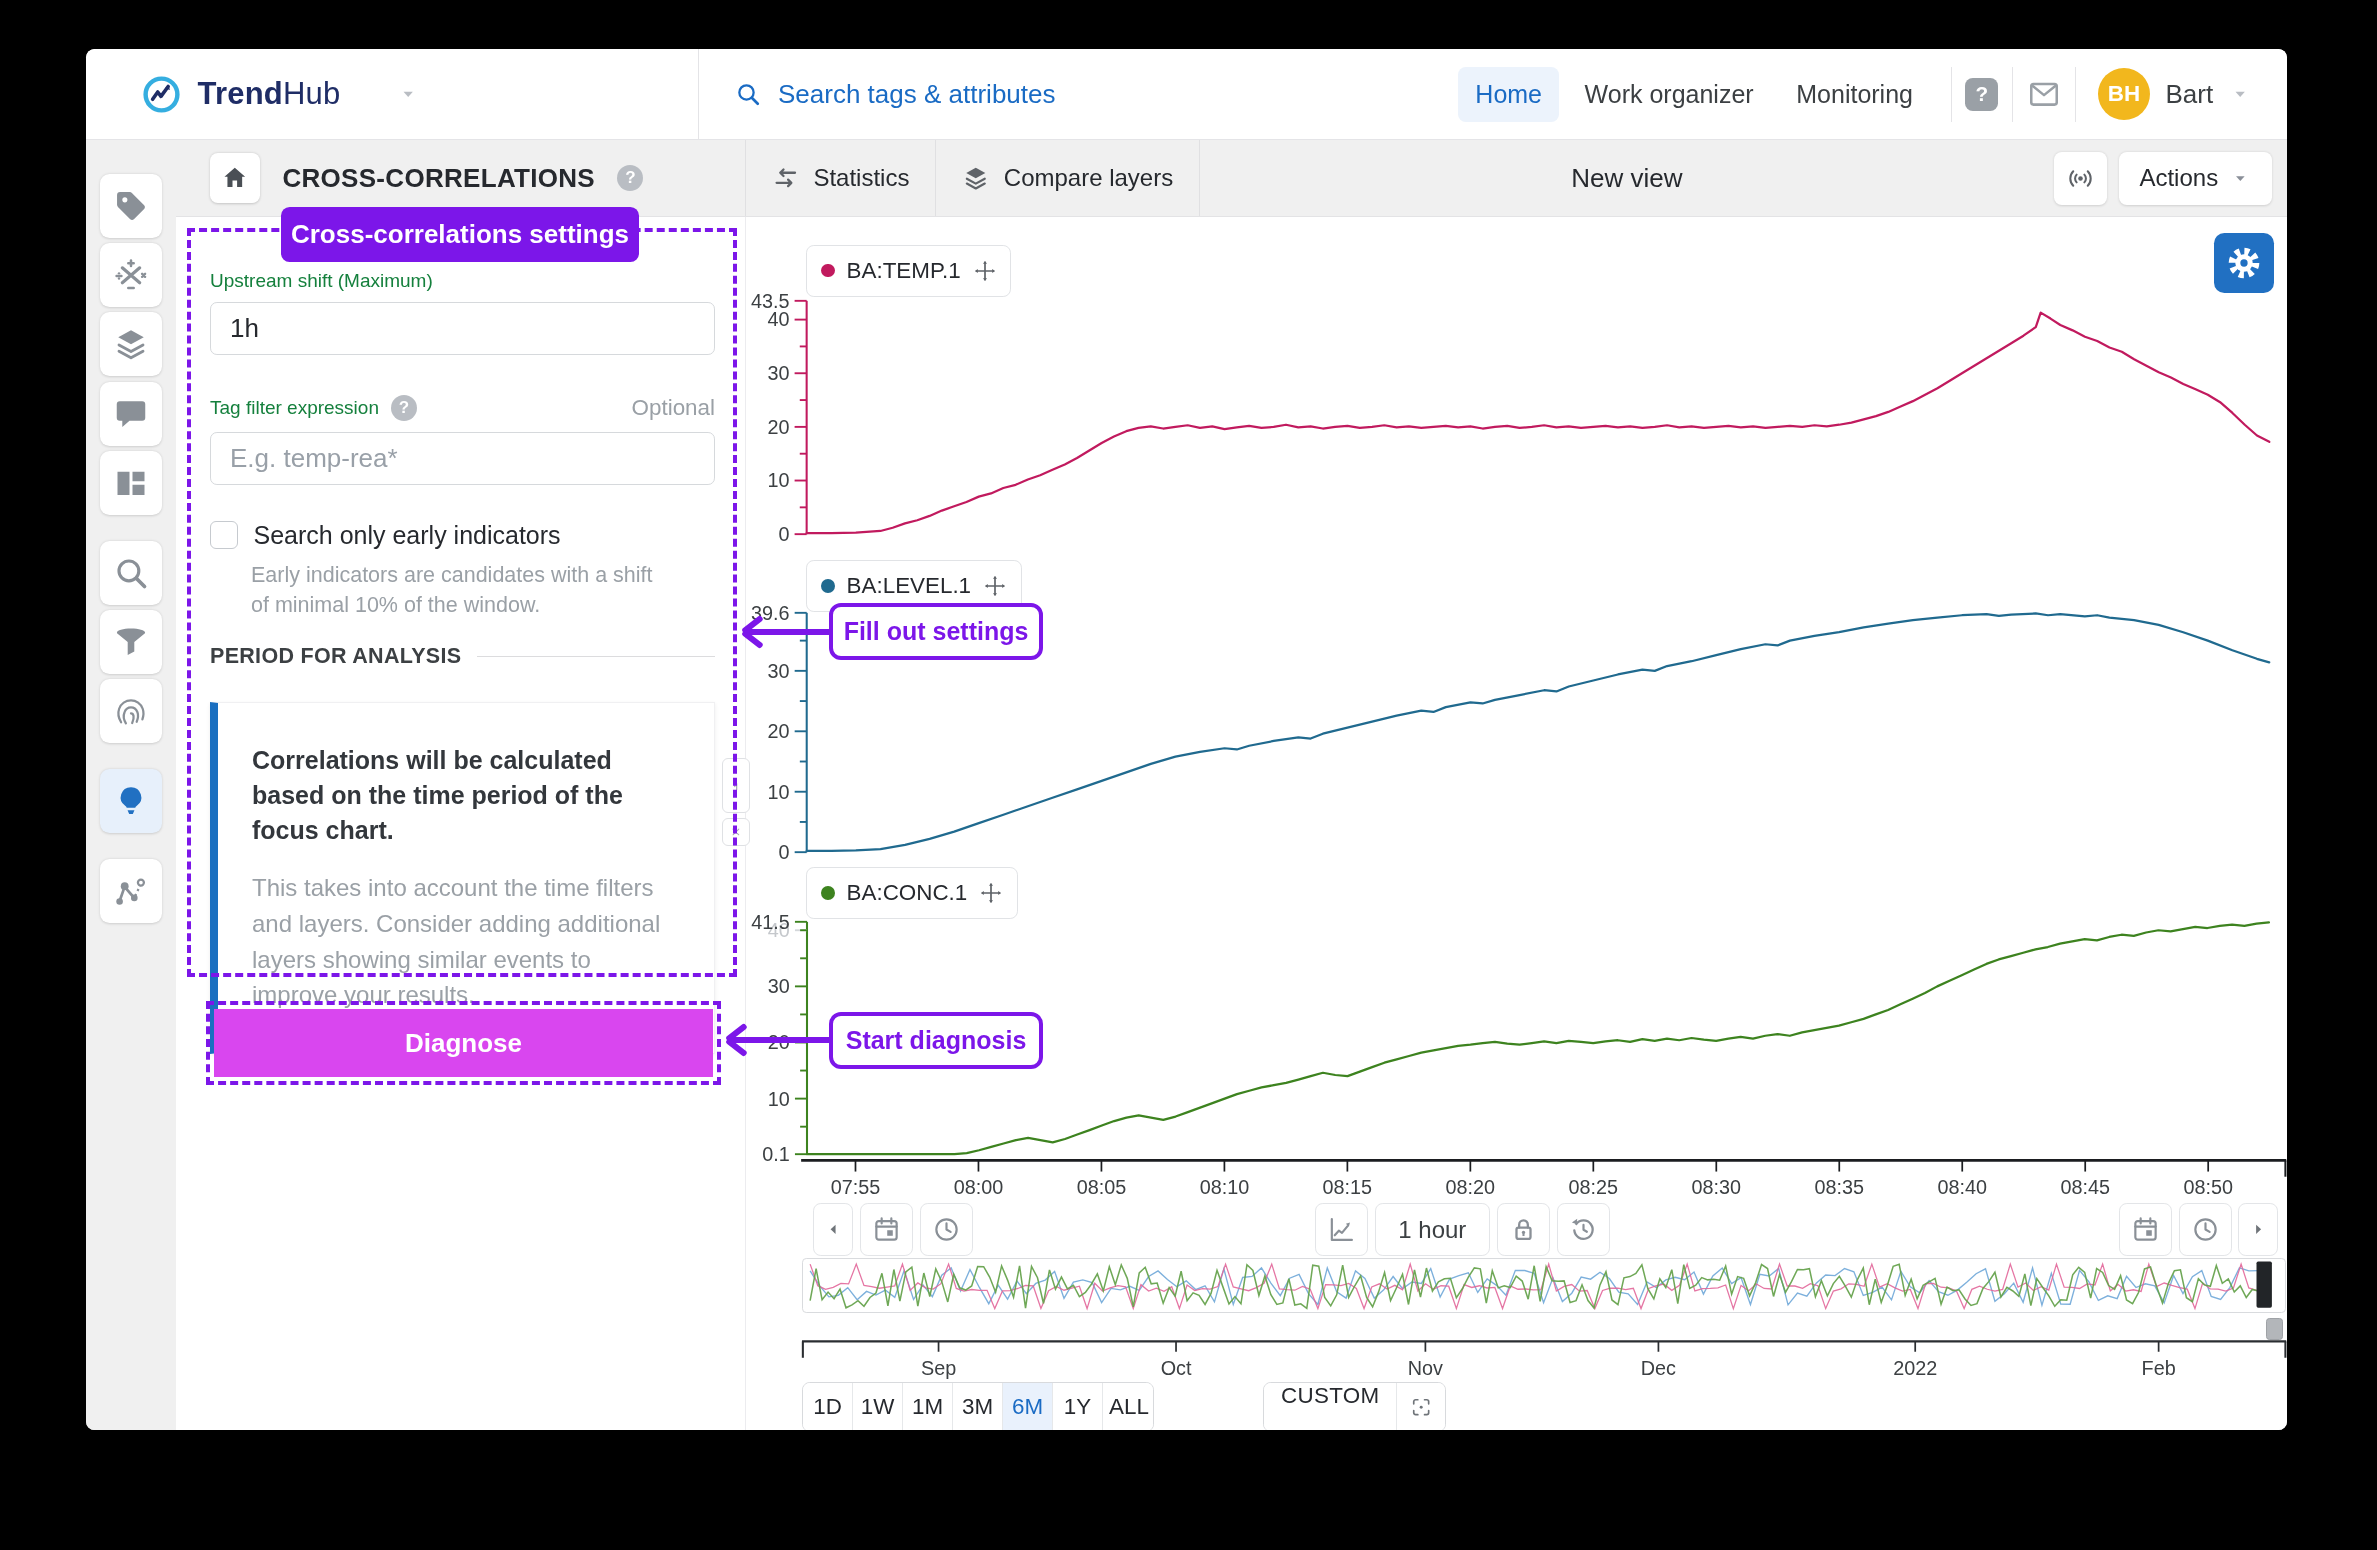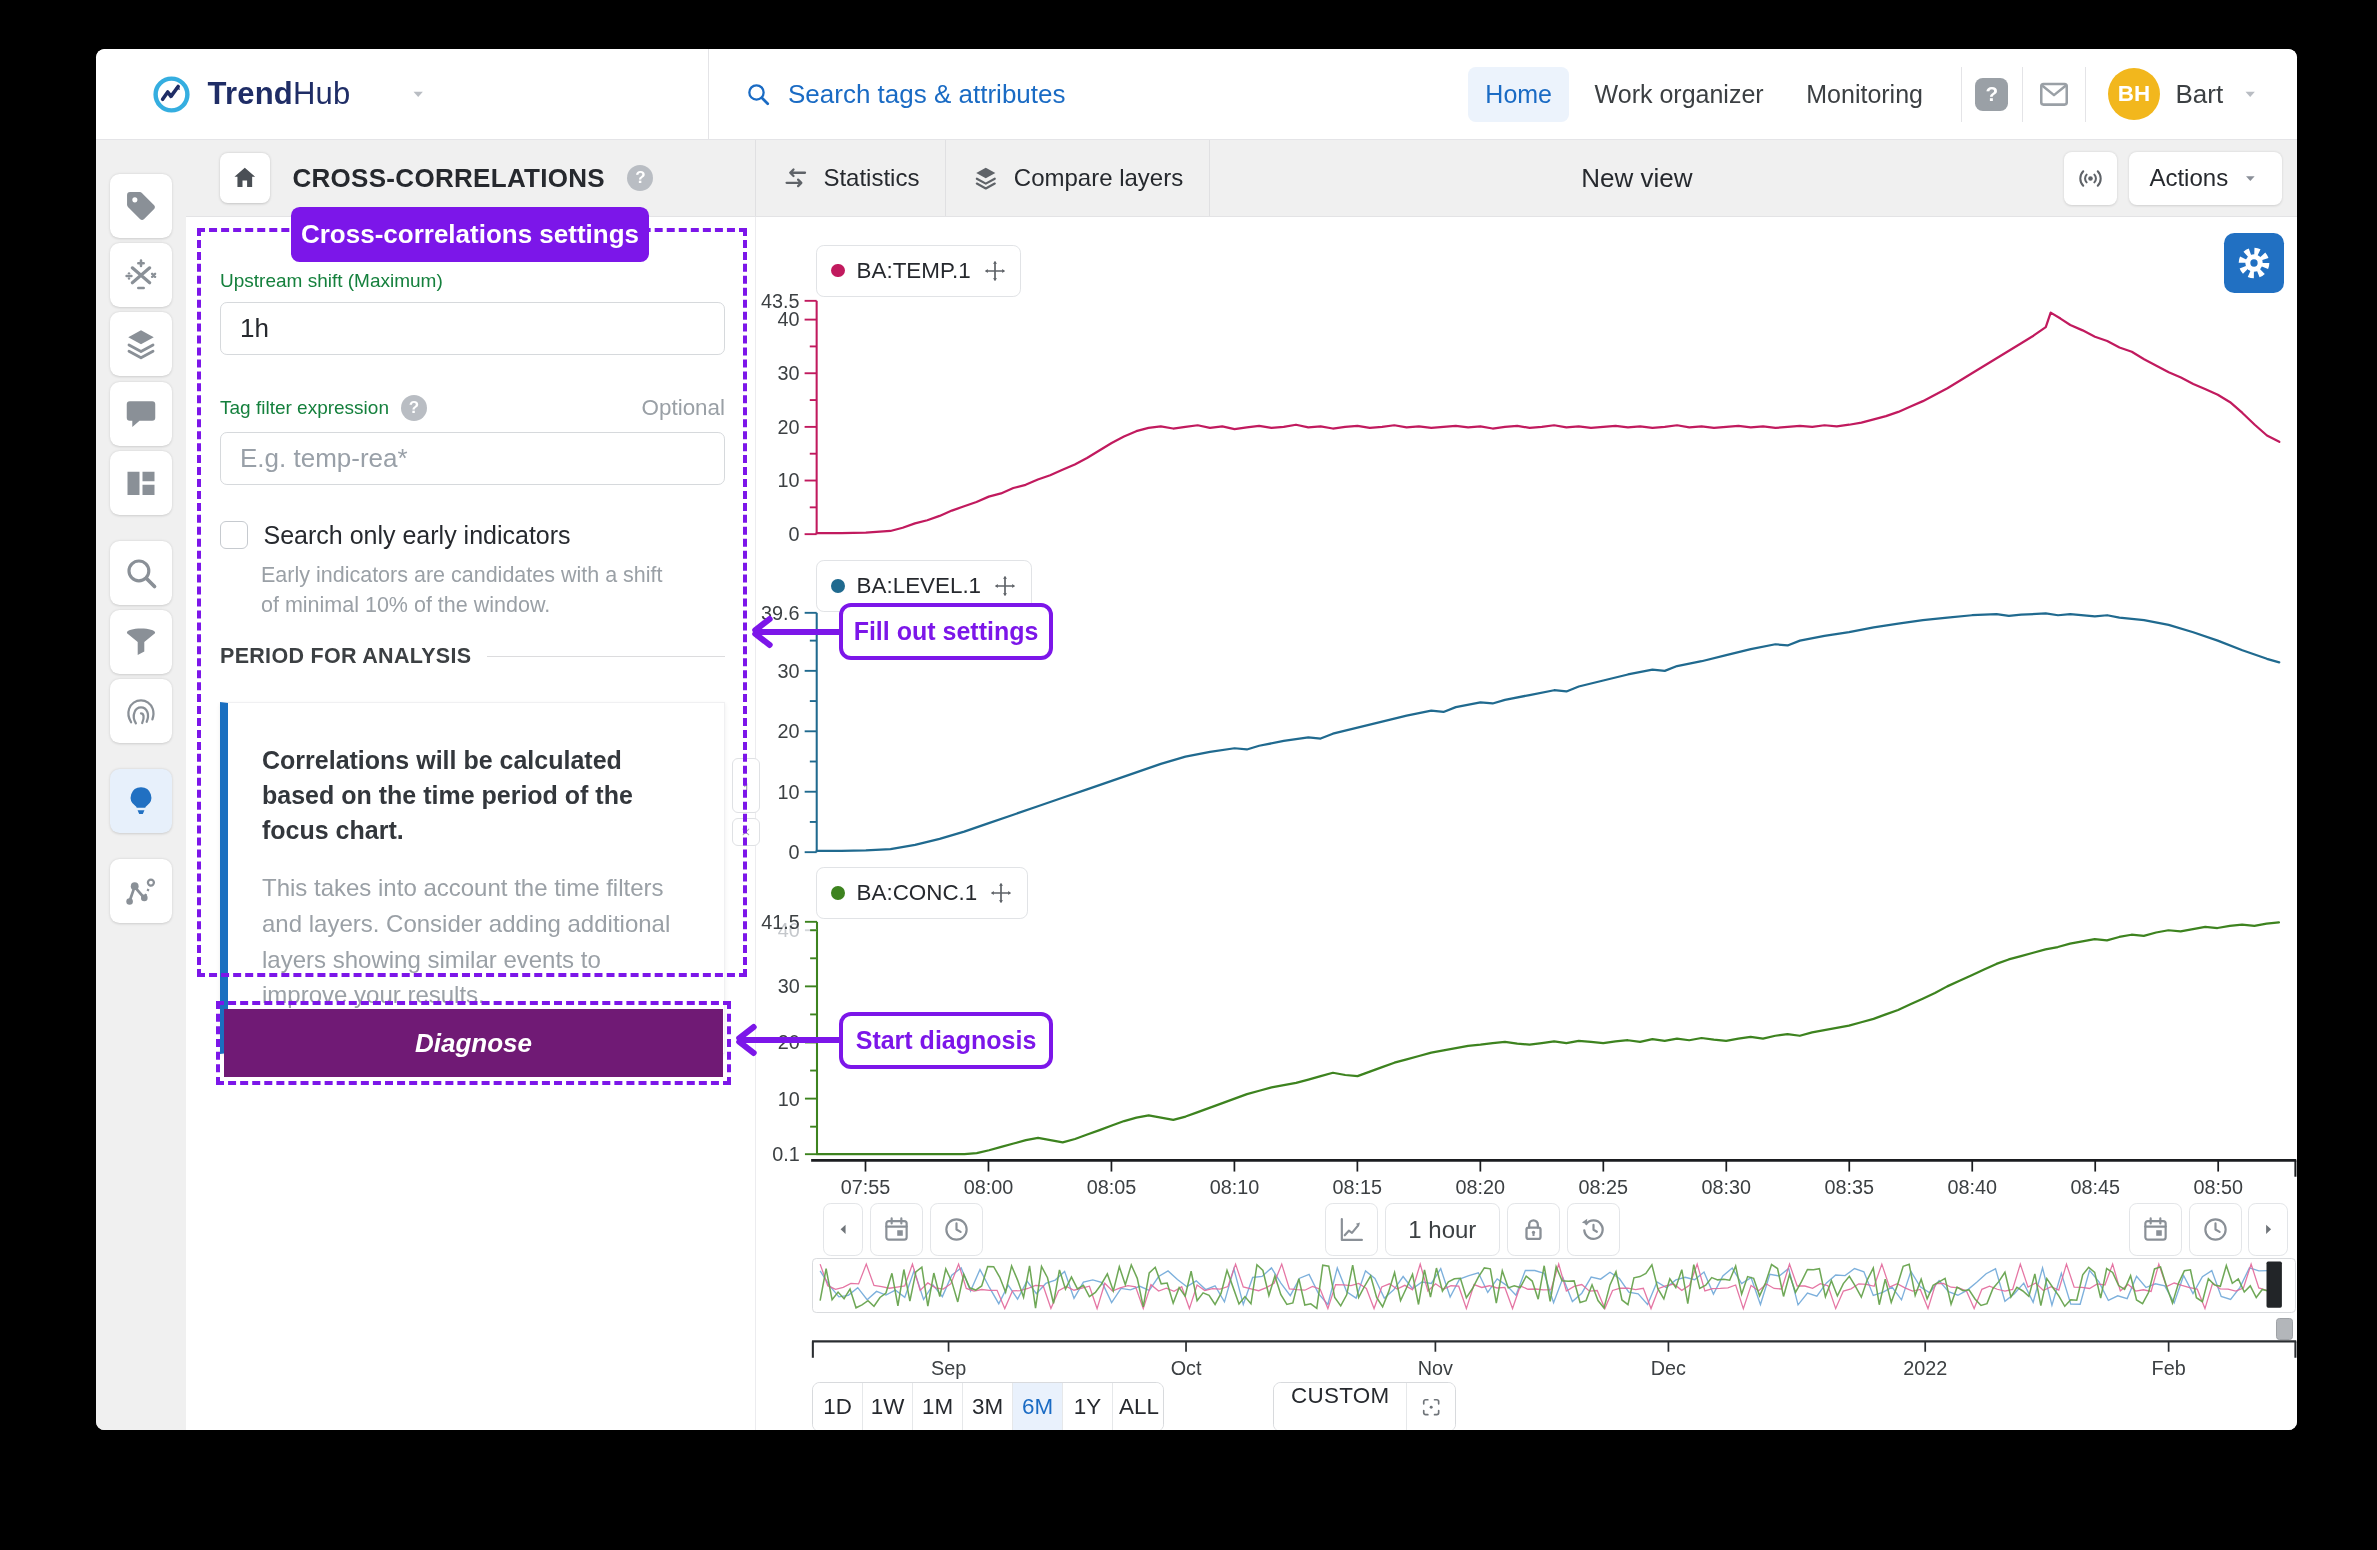--- a/index.html
+++ b/index.html
@@ -1,18 +1,18 @@
 <!DOCTYPE html>
 <html style="font-size:13.8px"><head>
 <meta charset="utf-8">
 <style>
   html,body{margin:0;padding:0;background:#000;}
   .stage{position:relative;width:2377px;height:1551px;background:#000;overflow:hidden;
          font-family:"Liberation Sans","DejaVu Sans",sans-serif;-webkit-font-smoothing:antialiased;}
-  .window{position:absolute;left:96px;top:49px;width:2201px;height:1381px;background:#fff;
+  .window{position:absolute;left:86px;top:49px;width:2201px;height:1381px;background:#fff;
           border-radius:8.6px;overflow:hidden;}
   
   .navbar{height:90px;display:flex;align-items:center;border-bottom:0.9px solid #e4e4e7;background:#fff;}
   .brand{display:flex;align-items:center;padding-left:55px;width:612px;flex:0 0 612px;box-sizing:border-box;cursor:pointer;}
   .logo{width:41px;height:41px;display:block;}
   .brand-text{margin-left:15.5px;font-size:31px;color:#1f2d66;letter-spacing:0.2px;}
   .brand-text b{font-weight:800;}
   .brand-caret{margin-left:57px;color:#b9bdc3;width:22.4px;height:22.4px;}
   .nav-search{flex:1;height:100%;display:flex;align-items:center;gap:17px;padding-left:36px;
               border-left:0.9px solid #e4e4e7;cursor:text;}
@@ -86,22 +86,22 @@
              box-shadow:0 0.9px 4.3px rgba(0,0,0,.07);padding:40px 34px;box-sizing:border-box;}
   .info-title{font-size:25px;font-weight:700;color:#33373c;line-height:1.4;}
   .info-body{margin-top:22.4px;font-size:24px;color:#9aa0a6;line-height:1.48;}
   .settings-dash{position:absolute;left:11.2px;top:11.2px;width:550px;height:749px;border:4.3px dashed #7c16e9;
                  box-sizing:border-box;pointer-events:none;z-index:6;}
   .settings-badge{position:absolute;left:105px;top:-10.3px;width:358px;height:55px;background:#7c16e9;color:#fff;
                   border-radius:8.6px;display:flex;align-items:center;justify-content:center;font-size:26px;
                   font-weight:700;z-index:7;}
   .diagnose-wrap{position:absolute;left:30px;top:784px;width:515px;height:84px;border:4.3px dashed #7c16e9;
                  box-sizing:border-box;display:flex;padding:4.3px;z-index:6;}
-  .diagnose-btn{flex:1;background:#701a75;color:#fff;font-size:26px;font-weight:600;border:none;cursor:pointer;
-                font-family:"Liberation Sans","DejaVu Sans",sans-serif;font-style:italic;}
+  .diagnose-btn{flex:1;background:#d946ef;color:#fff;font-size:26px;font-weight:600;border:none;cursor:pointer;
+                font-family:"Liberation Sans","DejaVu Sans",sans-serif;}
   .grip-btn,.close-btn{position:absolute;left:546px;width:27.6px;background:#fff;border:0.9px solid #dfe1e4;border-radius:6px;
             display:flex;align-items:center;justify-content:center;color:#a7abb0;z-index:5;cursor:pointer;box-sizing:border-box;}
   .grip-btn{top:541px;height:55px;}
   .close-btn{top:601px;height:27.6px;}
   .grip-btn .ic{width:17px;height:17px;}
   .close-btn .ic{width:13.8px;height:13.8px;}
   
   .gear-btn{position:absolute;top:15.5px;right:13px;width:60px;height:60px;background:#2170c2;border-radius:10.3px;
             display:flex;align-items:center;justify-content:center;z-index:4;cursor:pointer;}
   .gear-btn .ic{width:40px;height:40px;}

